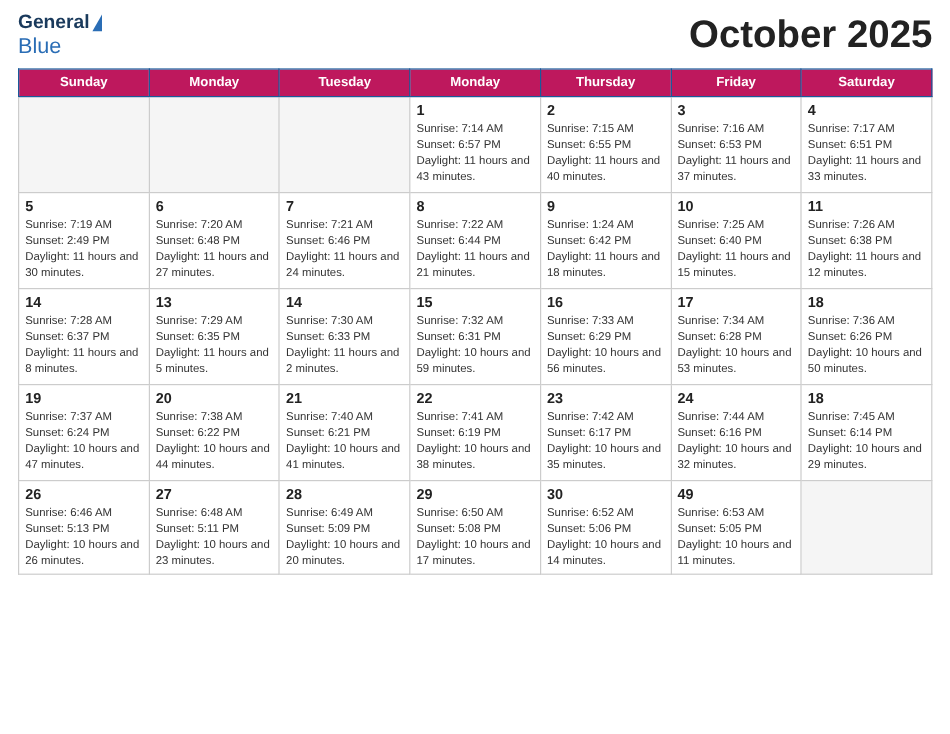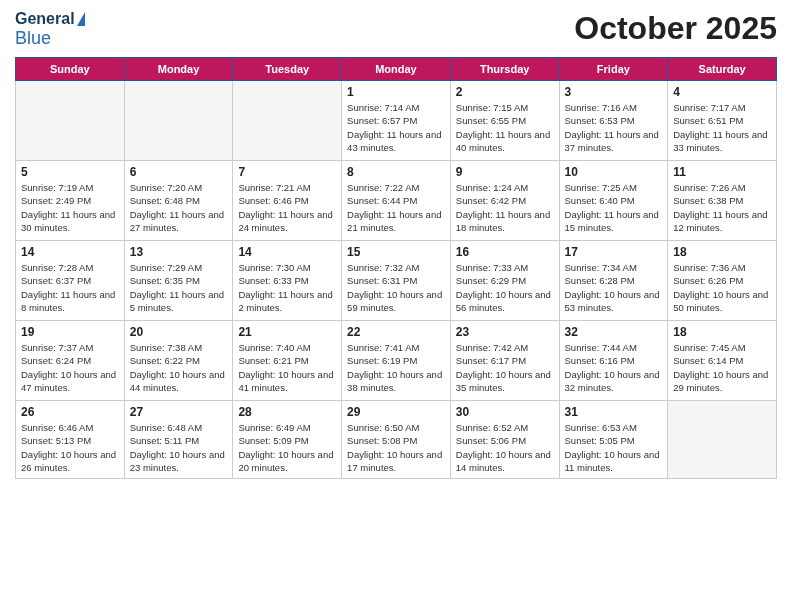--- a/index.html
+++ b/index.html
@@ -296,21 +296,21 @@
 and 38 minutes.</div>
           </td>
           <td>
             <span class="day-num">23</span>
             <div class="day-detail">Sunrise: 7:42 AM
 Sunset: 6:17 PM
 Daylight: 10 hours
 and 35 minutes.</div>
           </td>
           <td>
-            <span class="day-num">32</span>
+            <span class="day-num">24</span>
             <div class="day-detail">Sunrise: 7:44 AM
 Sunset: 6:16 PM
 Daylight: 10 hours
 and 32 minutes.</div>
           </td>
           <td>
             <span class="day-num">18</span>
             <div class="day-detail">Sunrise: 7:45 AM
 Sunset: 6:14 PM
 Daylight: 10 hours
@@ -347,21 +347,21 @@
 and 17 minutes.</div>
           </td>
           <td>
             <span class="day-num">30</span>
             <div class="day-detail">Sunrise: 6:52 AM
 Sunset: 5:06 PM
 Daylight: 10 hours
 and 14 minutes.</div>
           </td>
           <td>
-            <span class="day-num">31</span>
+            <span class="day-num">49</span>
             <div class="day-detail">Sunrise: 6:53 AM
 Sunset: 5:05 PM
 Daylight: 10 hours
 and 11 minutes.</div>
           </td>
           <td class="empty"></td>
         </tr>
       </tbody>
   </table>
 </div>

